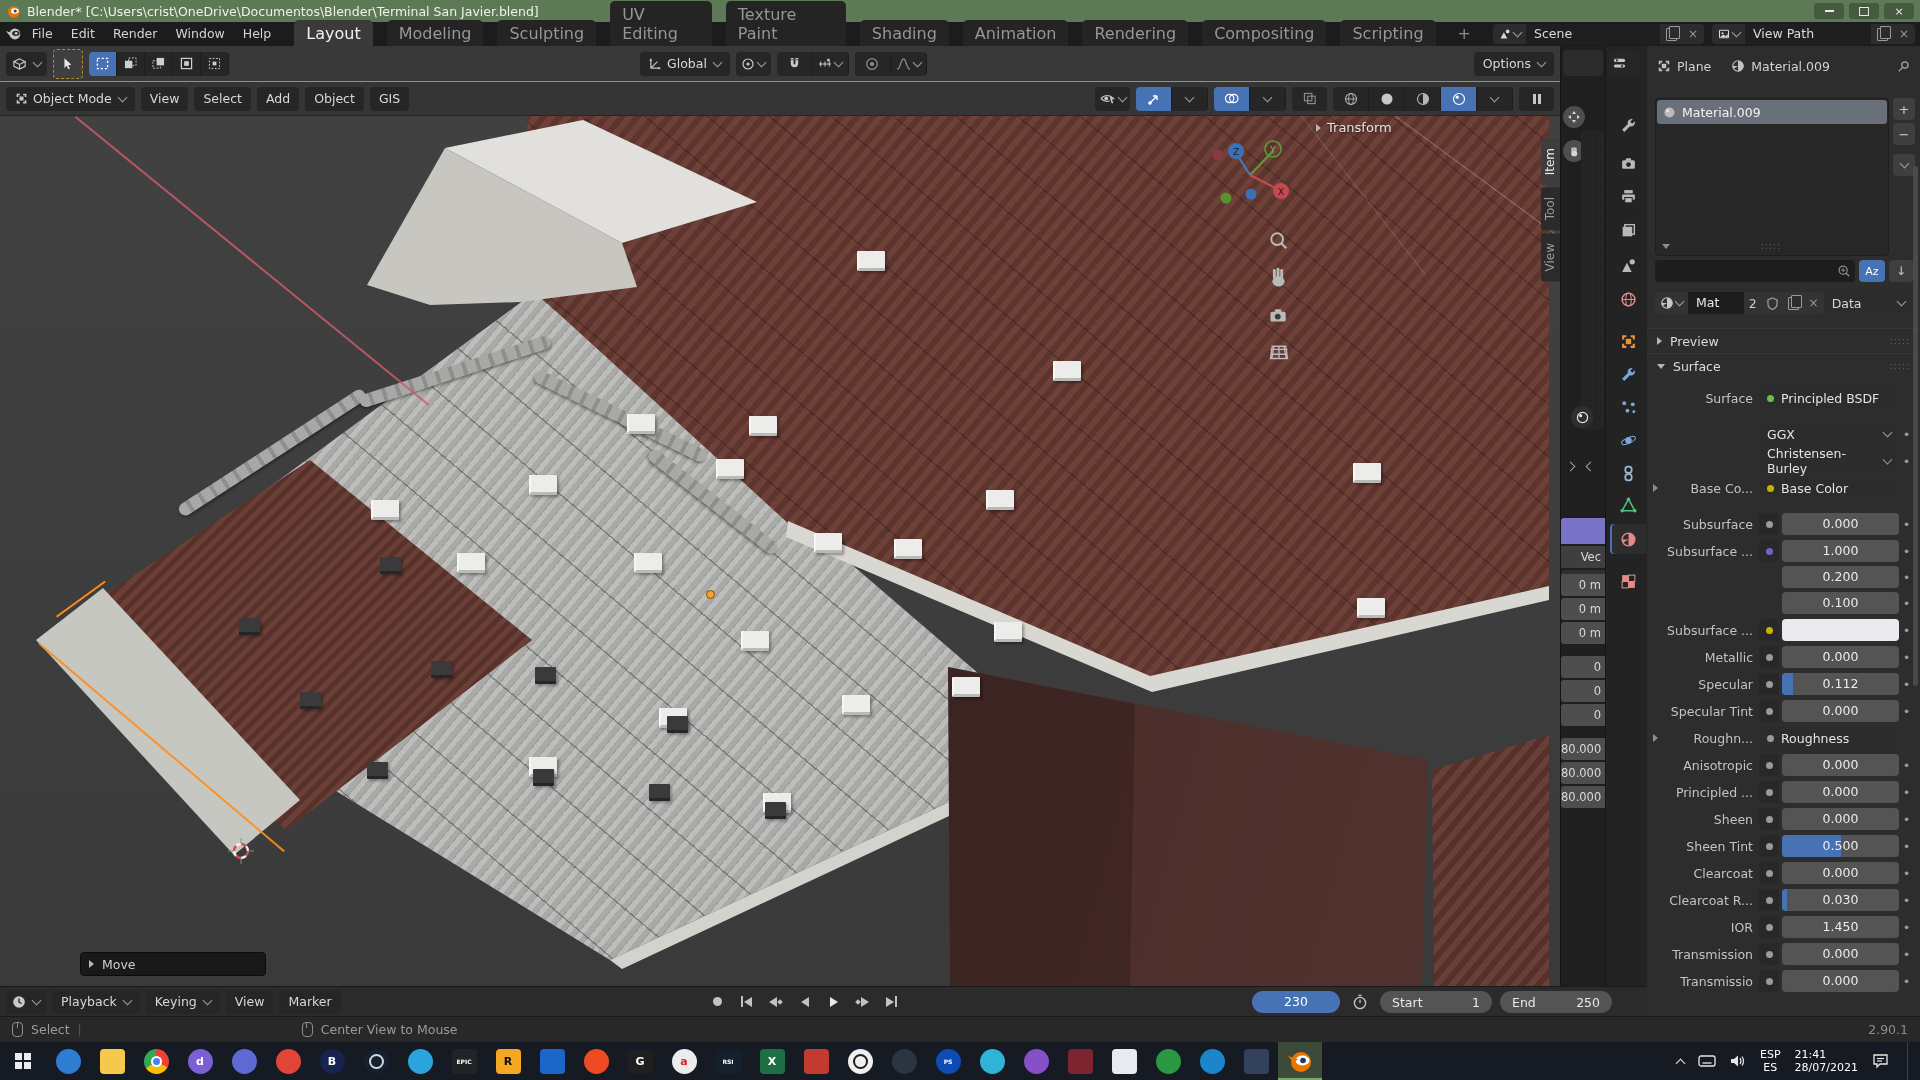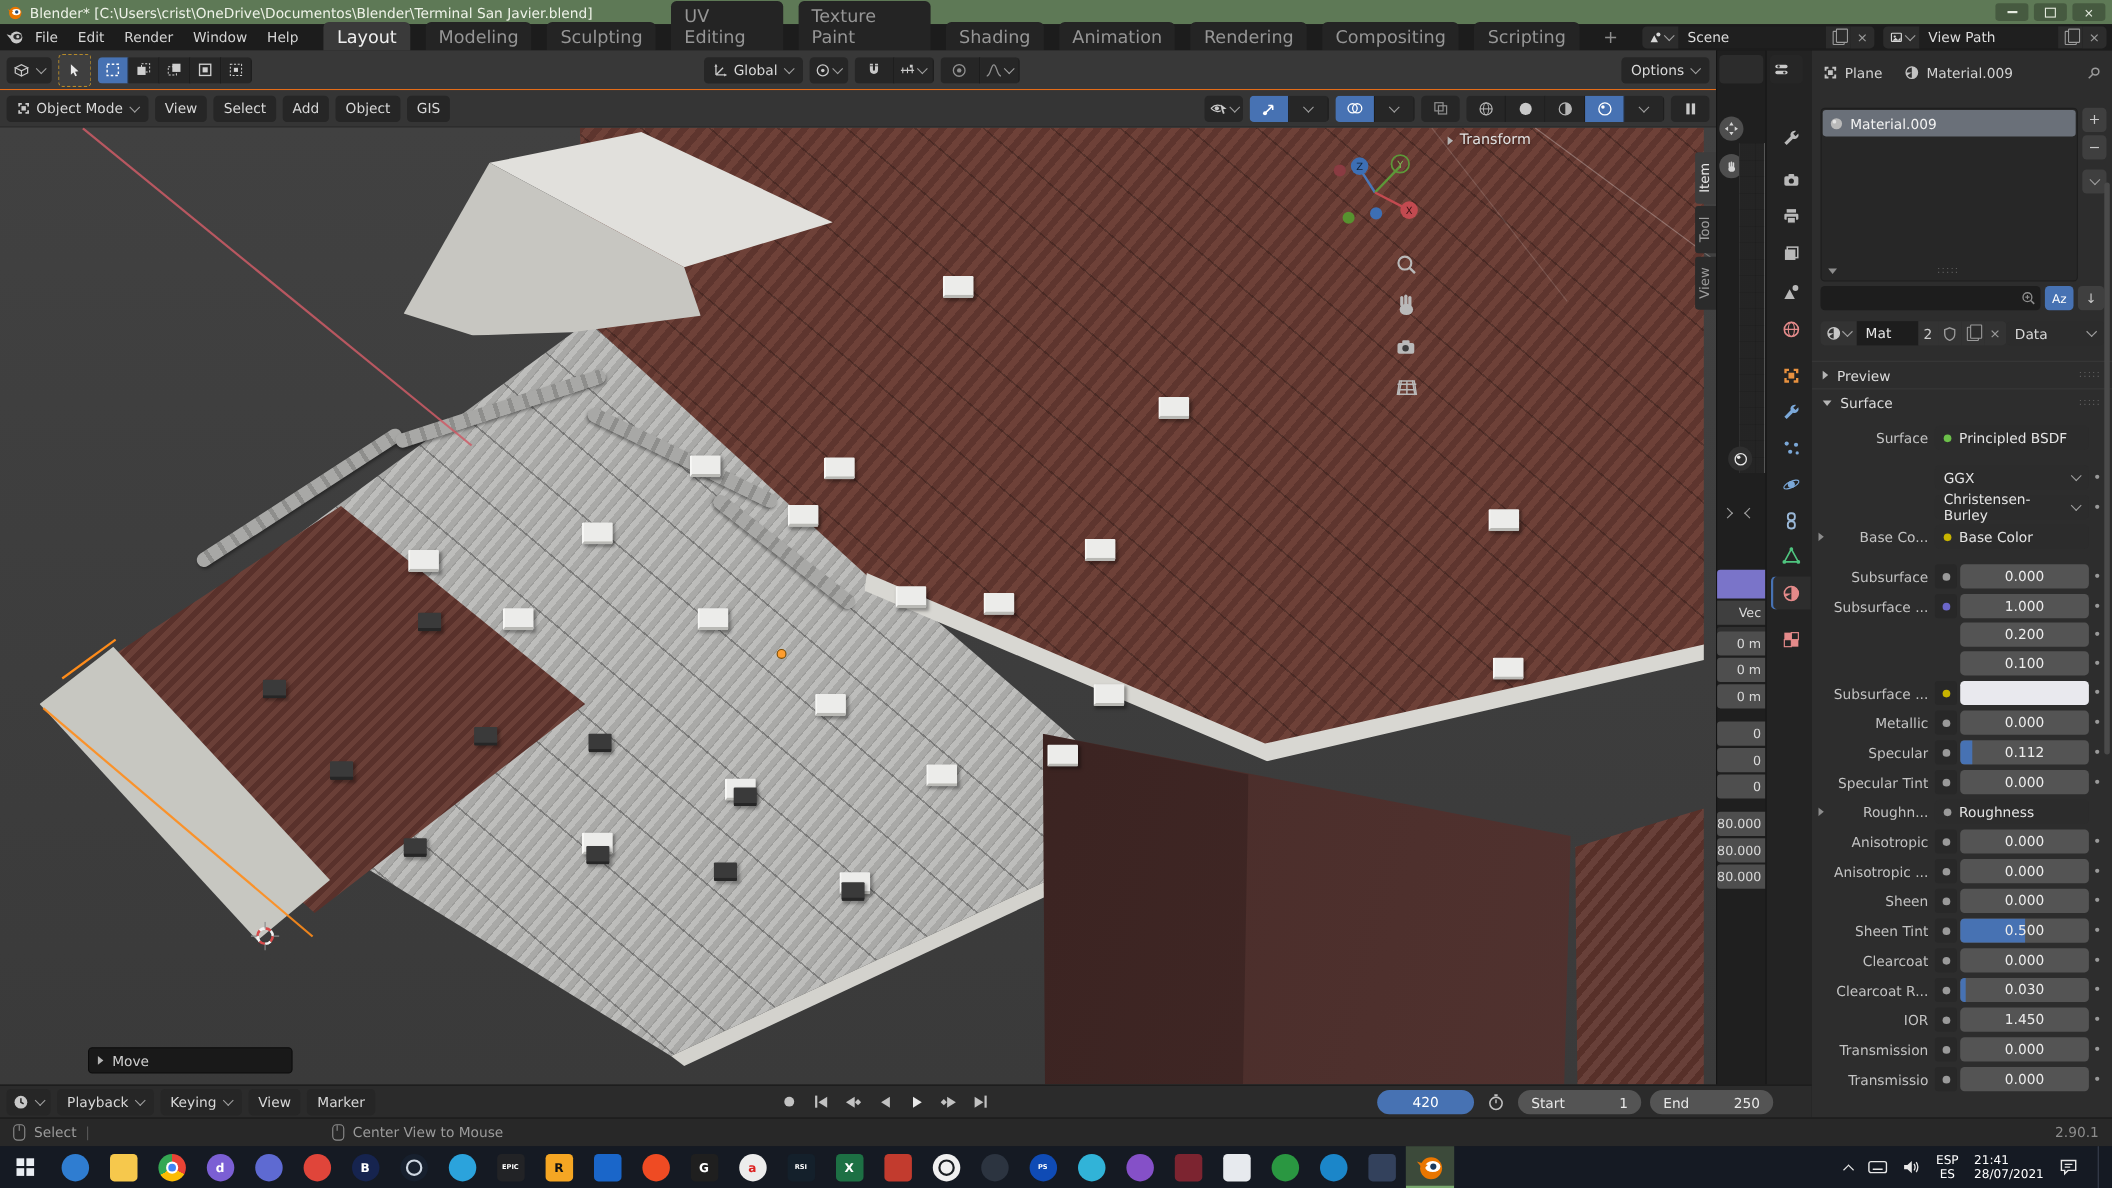--- a/index.html
+++ b/index.html
@@ -926,21 +926,21 @@
           <div class="pdec">
             <span class="pdot" style="background: rgb(154, 154, 154);"></span>
           </div>
           <div class="pslider">
             <span class="val">0.000</span>
           </div>
           <span class="adot">•</span>
         </div>
         <div class="prow">
           <span class="plabel">
-            <span>Anisotropic ...</span>
+            <span>Principled ...</span>
           </span>
           <div class="pdec">
             <span class="pdot" style="background: rgb(154, 154, 154);"></span>
           </div>
           <div class="pslider">
             <span class="val">0.000</span>
           </div>
           <span class="adot">•</span>
         </div>
         <div class="prow">
@@ -1069,21 +1069,21 @@
       <div class="tbtn">
           <span style="width:4px;height:4px;background:#c2c2c2;transform:rotate(45deg)"></span>
           <span class="tr"></span>
         </div>
       <div class="tbtn">
           <span class="tr"></span>
           <span class="tbar"></span>
         </div>
     </div>
 
-    <div class="frame-cur">420</div>
+    <div class="frame-cur">230</div>
     <svg style="position:absolute;left:1352px;top:7px" width="16" height="16" viewBox="0 0 16 16">
         <circle cx="8" cy="9" r="5.6" fill="none" stroke="#c2c2c2" stroke-width="1.4"></circle>
         <line x1="8" y1="9" x2="8" y2="5.5" stroke="#c2c2c2" stroke-width="1.3"></line>
         <line x1="6.5" y1="1.5" x2="9.5" y2="1.5" stroke="#c2c2c2" stroke-width="1.6"></line>
       </svg>
     <div class="frange" style="left:1380px;width:112px">
       <span>Start</span>
       <span>1</span>
     </div>
     <div class="frange" style="left:1500px;width:112px">

